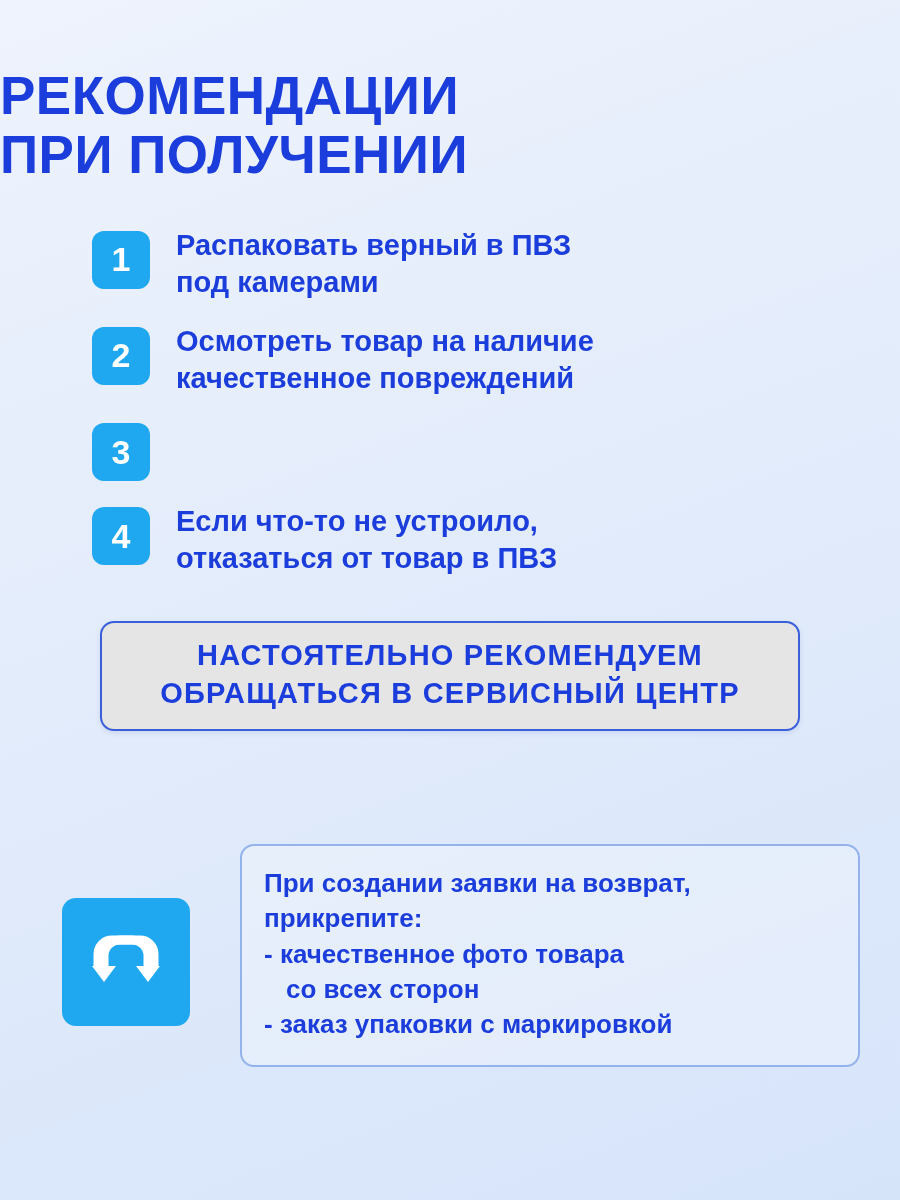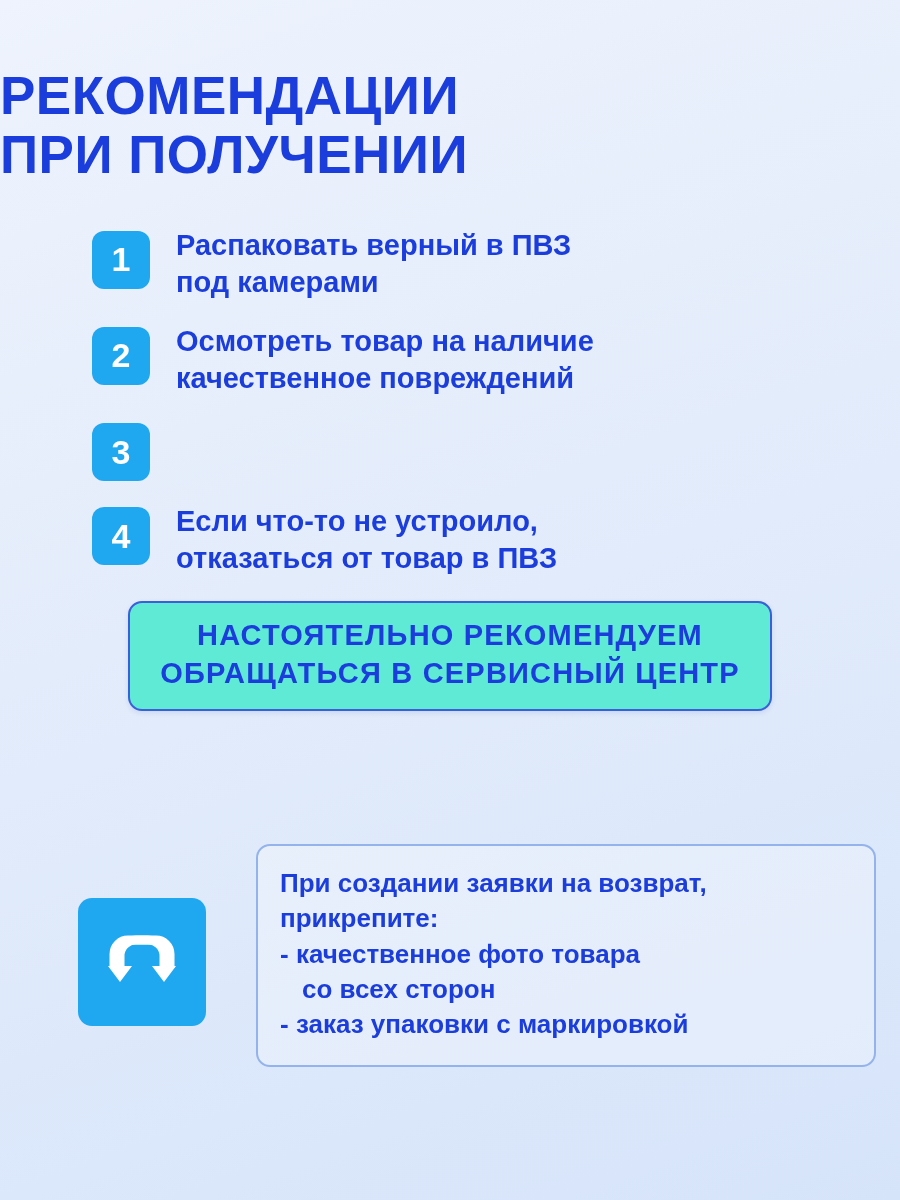--- a/index.html
+++ b/index.html
@@ -62,42 +62,42 @@
     font-size: 29px;
     font-weight: bold;
     line-height: 1.28;
     color: #1b3ddb;
   }
   .step-text .l {
     display: block;
     white-space: nowrap;
   }
   .banner {
-    margin: 24px auto 0 auto;
-    width: 644px;
+    margin: 44px auto 0 auto;
+    width: 700px;
     box-sizing: border-box;
     border: 2px solid #3a5fd9;
     border-radius: 14px;
-    background: #5eead4;
+    background: #e5e5e5;
     padding: 14px 10px 16px 10px;
     text-align: center;
     box-shadow: 0 2px 5px rgba(40,70,170,0.12);
   }
   .banner .l {
     display: block;
     font-size: 29px;
     font-weight: bold;
     letter-spacing: 1.2px;
     line-height: 1.3;
     color: #1b3ddb;
     white-space: nowrap;
   }
   .bottom {
     position: absolute;
-    left: 16px;
+    left: 0;
     top: 838px;
     width: 723px;
     height: 260px;
   }
   .return-icon {
     position: absolute;
     left: 62px;
     top: 60px;
     width: 128px;
     height: 128px;

